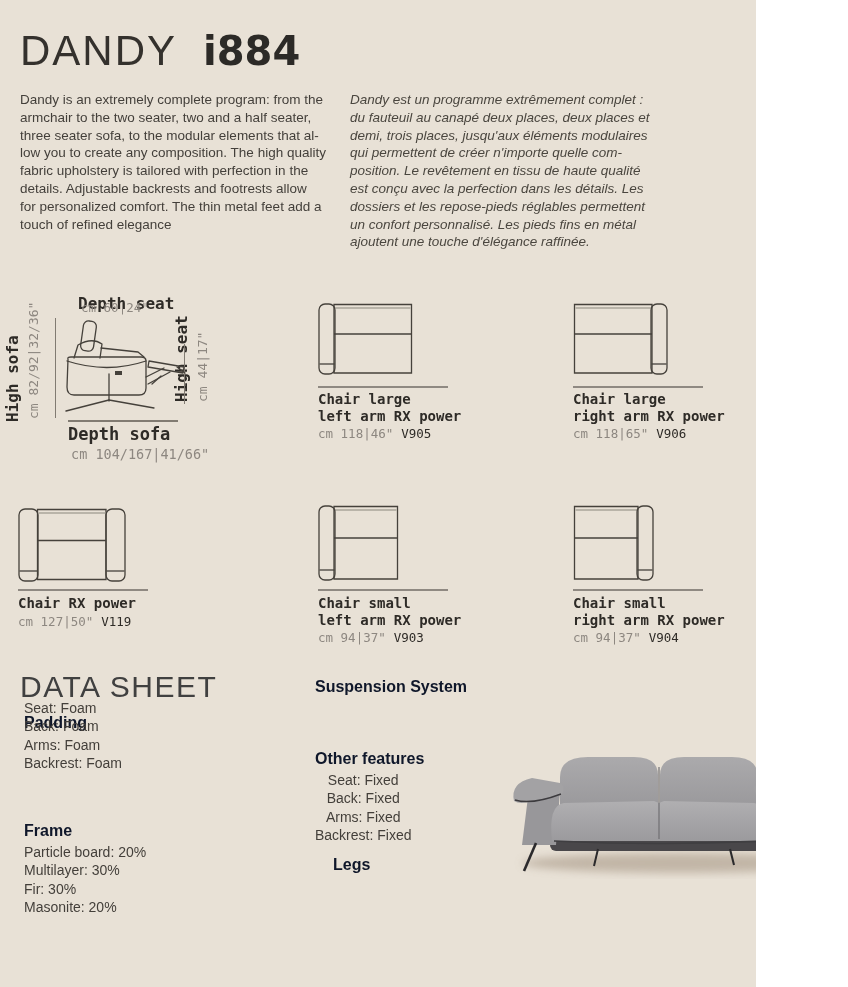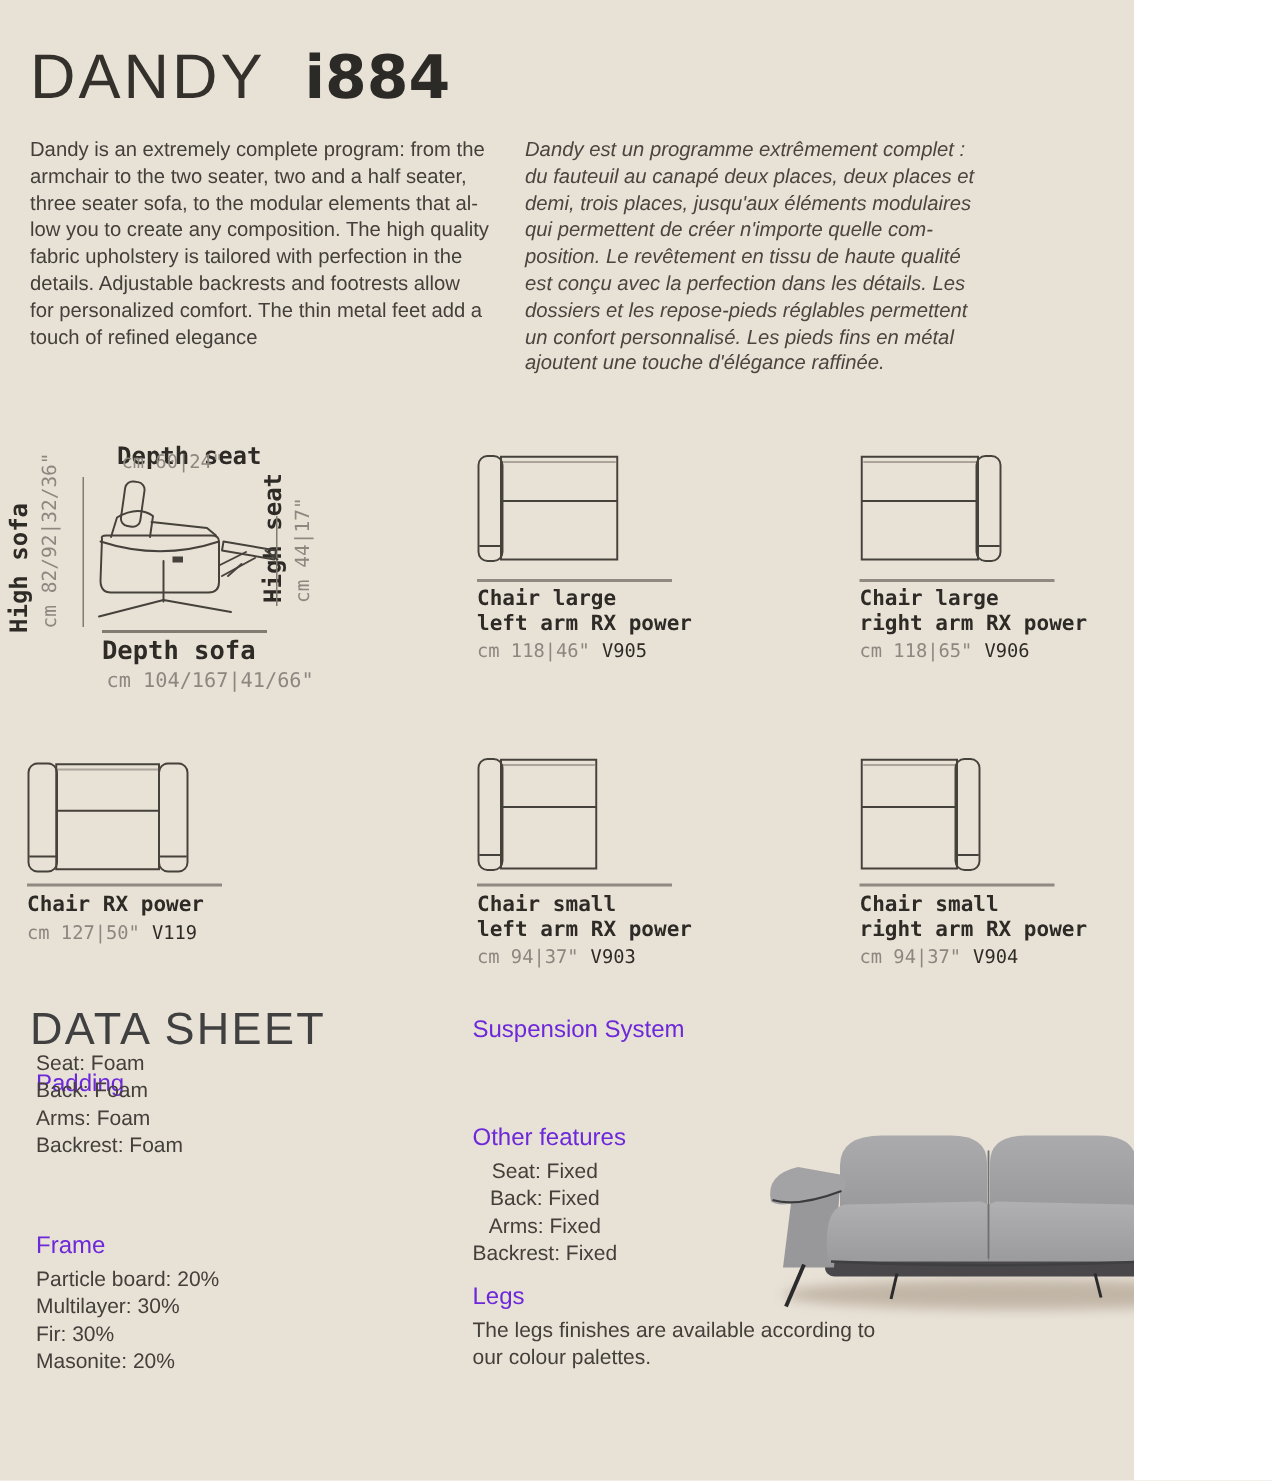--- a/index.html
+++ b/index.html
@@ -27,21 +27,21 @@
   
   .prod{position:absolute;width:170px;}
   .prod .sep{position:absolute;left:0;width:130px;height:2px;background:#8f8982;}
   .pname{position:absolute;left:0;font-family:"DejaVu Sans Mono",monospace;font-weight:700;font-size:14px;line-height:16px;color:#2e2b27;white-space:nowrap;text-align:right;}
   .psize{position:absolute;left:0;font-family:"DejaVu Sans Mono",monospace;font-size:12.5px;color:#8d8780;white-space:nowrap;}
   .pcode{font-weight:400;color:#2e2b27;margin-left:8px;}
   .tv{position:absolute;left:0;top:0;}
   .tv *{vector-effect:non-scaling-stroke;}
   
   .ds-title{position:absolute;left:20px;top:670px;font-weight:300;font-size:30px;letter-spacing:1.5px;color:#404040;}
-  .sec-head{position:absolute;font-weight:400;font-size:16px;color:#6d28d9;white-space:nowrap;}
+  .sec-head{position:absolute;font-weight:700;font-size:16px;color:#0f172a;white-space:nowrap;}
   .sec-lines{position:absolute;font-size:14px;line-height:18.3px;color:#433f3a;white-space:pre-line;}
   svg{display:block;}
 </style>
 </head>
 <body>
 
 <div class="page">
 
   <div class="titlebar">
     <span class="brand">DANDY</span>
@@ -196,23 +196,21 @@
 Masonite: 20%</div>
 
   <div class="sec-head" style="left:315px;top:678px;">Suspension System</div>
 
   <div class="sec-head" style="left:315px;top:750px;">Other features</div>
   <div class="sec-lines" style="left:315px;top:771px;text-align:center;">Seat: Fixed
 Back: Fixed
 Arms: Fixed
 Backrest: Fixed</div>
 
-  <div class="sec-head" style="left:315px;top:856px;text-align:center;">Legs</div>
-  <div class="sec-lines" style="left:315px;top:877px;">The legs finishes are available according to
-our colour palettes.</div>
+  <div class="sec-head" style="left:333px;top:856px;text-align:center;">Legs</div>
 
   <svg style="position:absolute;left:502px;top:745px;" width="346" height="140" viewBox="0 0 346 140">
     <defs>
       <filter id="soft" x="-30%" y="-30%" width="160%" height="160%">
           <feGaussianBlur stdDeviation="4"></feGaussianBlur>
         </filter>
       <linearGradient id="cush" x1="0" y1="0" x2="0" y2="1">
         <stop offset="0" stop-color="#abaaac"></stop>
           <stop offset="1" stop-color="#99989b"></stop>
       </linearGradient>

